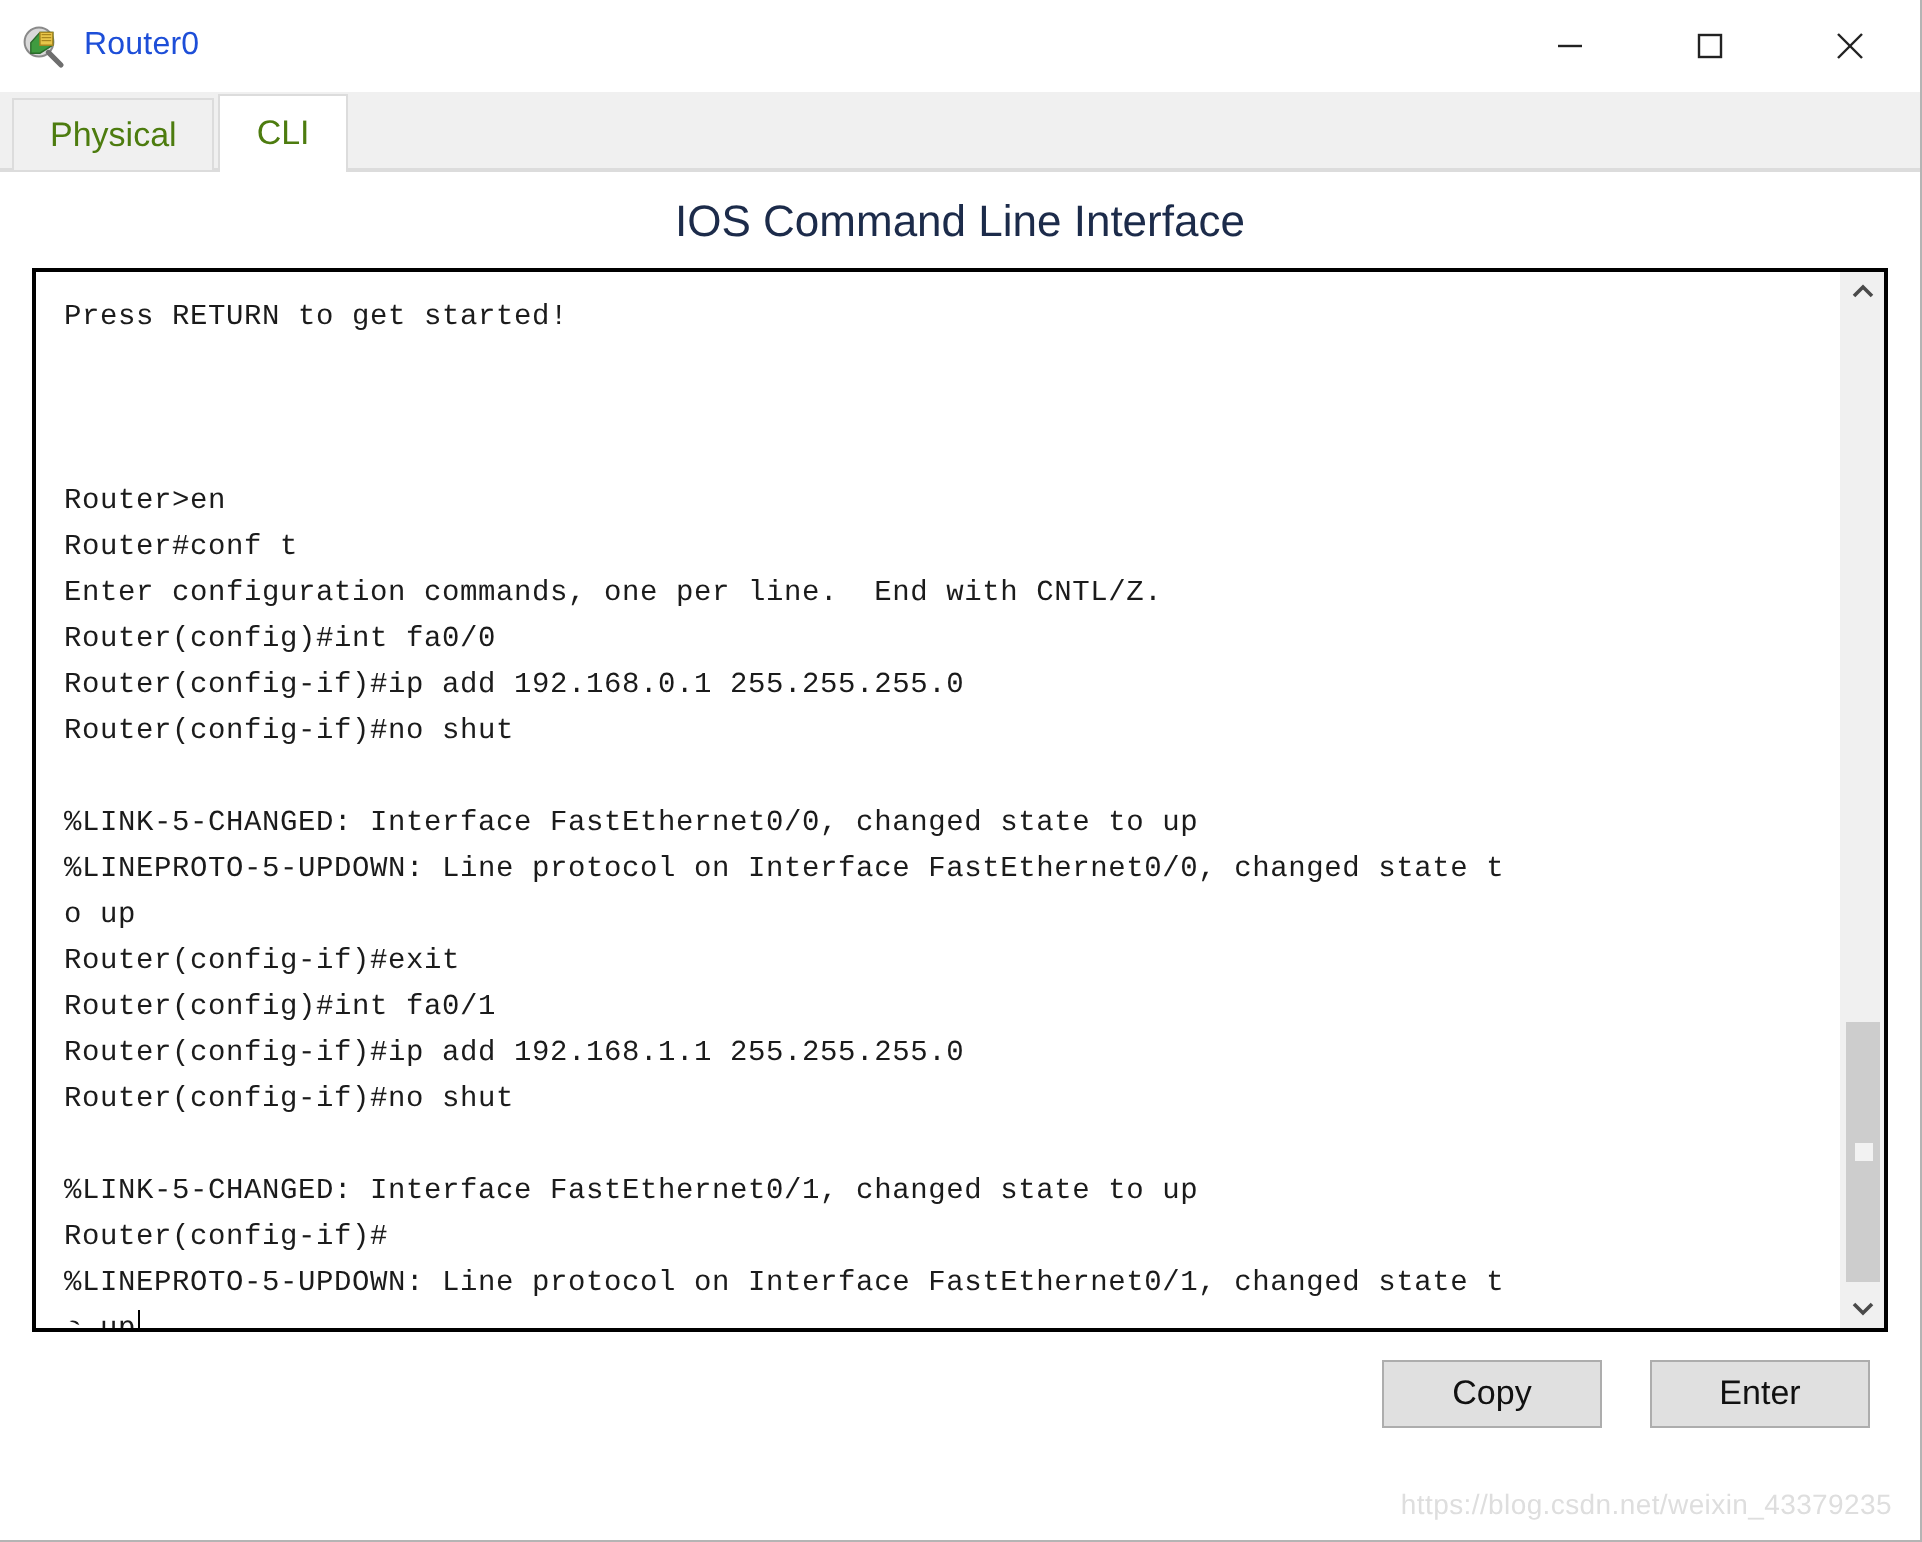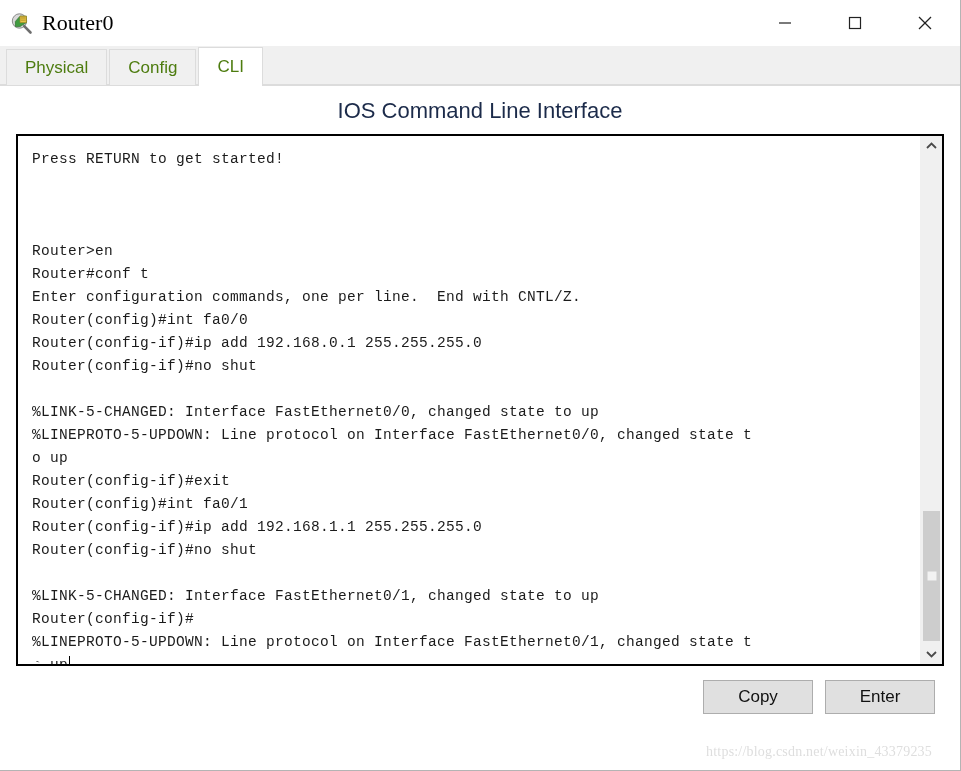--- a/index.html
+++ b/index.html
@@ -42,23 +42,23 @@
   }
   .title-icon {
     width: 24px;
     height: 24px;
     margin-left: 10px;
     margin-right: 8px;
     flex: 0 0 auto;
     position: relative;
   }
   .title-text {
-    font-size: 22px;
-    color: #000000;
-    font-family: Liberation Serif, serif;
+    font-size: 16px;
+    color: #1d4ed8;
+    font-family: Liberation Sans, sans-serif;
     letter-spacing: 0.1px;
   }
   .win-controls {
     position: absolute;
     right: 0;
     top: 0;
     height: 46px;
     display: flex;
     align-items: stretch;
   }
@@ -211,44 +211,44 @@
     height: 9px;
     background: #f2f2f2;
   }
 
   
   .footer {
     height: auto;
     padding: 14px 25px 0 0;
     display: flex;
     justify-content: flex-end;
-    gap: 12px;
+    gap: 24px;
   }
   .btn {
     width: 110px;
     height: 34px;
     background: #e0e0e0;
     border: 1px solid #adadad;
     font-size: 17px;
     color: #111;
     font-family: "Liberation Sans", sans-serif;
     display: flex;
     align-items: center;
     justify-content: center;
     cursor: default;
   }
 
   
   .watermark {
     position: absolute;
-    right: 28px;
+    right: 14px;
     bottom: 10px;
     font-size: 14px;
     color: #dedede;
-    font-family: Liberation Serif, serif;
+    font-family: Liberation Sans, sans-serif;
     letter-spacing: 0.2px;
     user-select: none;
   }
 </style>
 </head>
 <body>
 
 <div id="window">
 
   <div class="titlebar">
@@ -283,23 +283,20 @@
           <line x1="2" y1="2" x2="14" y2="14" stroke="#222" stroke-width="1.2"></line>
           <line x1="14" y1="2" x2="2" y2="14" stroke="#222" stroke-width="1.2"></line>
         </svg>
       </div>
     </div>
   </div>
 
   <div class="tabstrip">
     <div class="tab">
       <span>Physical</span>
-    </div>
-    <div class="tab">
-      <span>Config</span>
     </div>
     <div class="tab active">
       <span>CLI</span>
     </div>
   </div>
 
   <div class="content">
 
     <div class="panel-title">IOS Command Line Interface</div>
 

